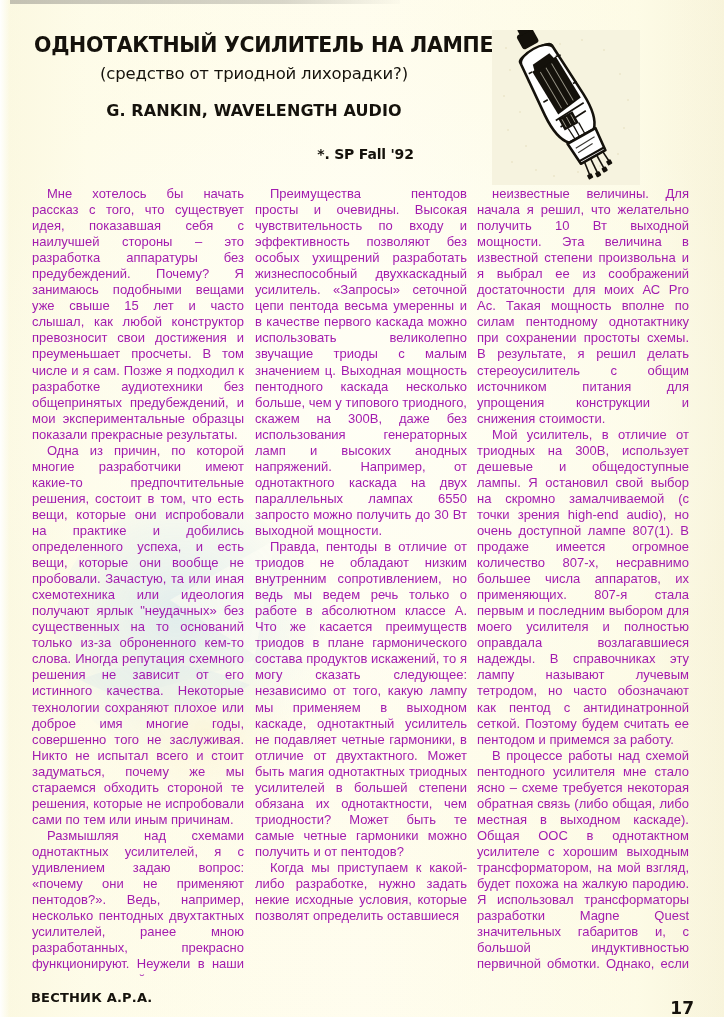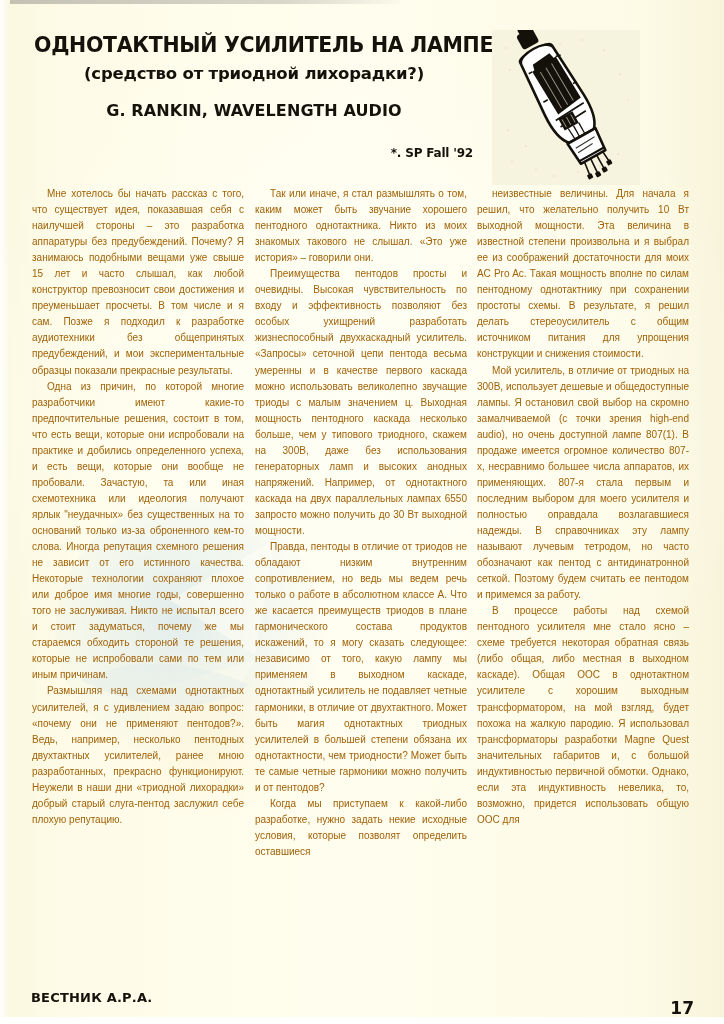--- a/index.html
+++ b/index.html
@@ -76,43 +76,43 @@
   .title-main {
     font-family: "DejaVu Sans", sans-serif;
     font-weight: bold;
     font-size: 20.5px;
     letter-spacing: -0.3px;
     line-height: 1.12;
     white-space: nowrap;
   }
   .title-sub {
     font-family: "DejaVu Sans", sans-serif;
-    font-weight: bold;
+    font-weight: normal;
     font-size: 16.5px;
     letter-spacing: -0.2px;
     margin-top: 7px;
     white-space: nowrap;
   }
   .title-author {
     font-family: "DejaVu Sans", sans-serif;
     font-weight: bold;
     font-size: 16px;
     letter-spacing: 0.1px;
     margin-top: 18px;
     white-space: nowrap;
   }
   .byline {
     position: absolute;
     left: 258px;
     top: 124px;
     width: 215px;
-    text-align: right;
-    font-family: "DejaVu Sans", sans-serif;
-    font-weight: bold;
-    font-size: 12px;
+    text-align: center;
+    font-family: "DejaVu Sans", sans-serif;
+    font-weight: bold;
+    font-size: 14px;
     letter-spacing: -0.2px;
     color: #15120c;
   }
 
   
   .tube-figure {
     position: absolute;
     left: 492px;
     top: 8px;
     width: 148px;
@@ -137,23 +137,23 @@
     height: 790px;
     overflow: hidden;
   }
   .col-1 { left: 32px; }
   .col-2 { left: 255px; }
   .col-3 { left: 477px; }
 
   .col p {
     margin: 0;
     font-family: "Liberation Sans", sans-serif;
-    font-size: 10px;
+    font-size: 13px;
     line-height: 16.05px;
-    color: #a16207;
+    color: #a21caf;
     text-align: justify;
     text-indent: 15px;
     -webkit-hyphens: none;
     hyphens: none;
   }
 
   
   .footer {
     position: absolute;
     left: 0;
@@ -339,21 +339,20 @@
 
   <div class="columns">
 
     <div class="col col-1">
       <p>Мне хотелось бы начать рассказ с того, что существует идея, показавшая себя с наилучшей стороны – это разработка аппаратуры без предубеждений. Почему? Я занимаюсь подобными вещами уже свыше 15 лет и часто слышал, как любой конструктор превозносит свои достижения и преуменьшает просчеты. В том числе и я сам. Позже я подходил к разработке аудиотехники без общепринятых предубеждений, и мои экспериментальные образцы показали прекрасные результаты.</p>
       <p>Одна из причин, по которой многие разработчики имеют какие-то предпочтительные решения, состоит в том, что есть вещи, которые они испробовали на практике и добились определенного успеха, и есть вещи, которые они вообще не пробовали. Зачастую, та или иная схемотехника или идеология получают ярлык "неудачных» без существенных на то оснований только из-за оброненного кем-то слова. Иногда репутация схемного решения не зависит от его истинного качества. Некоторые технологии сохраняют плохое или доброе имя многие годы, совершенно того не заслуживая. Никто не испытал всего и стоит задуматься, почему же мы стараемся обходить стороной те решения, которые не испробовали сами по тем или иным причинам.</p>
       <p>Размышляя над схемами однотактных усилителей, я с удивлением задаю вопрос: «почему они не применяют пентодов?». Ведь, например, несколько пентодных двухтактных усилителей, ранее мною разработанных, прекрасно функционируют. Неужели в наши дни «триодной лихорадки» добрый старый слуга-пентод заслужил себе плохую репутацию.</p>
     </div>
 
     <div class="col col-2">
-      <p>Так или иначе, я стал размышлять о том, каким может быть звучание хорошего пентодного однотактника. Никто из моих знакомых такового не слышал. «Это уже история» – говорили они.</p>
       <p>Преимущества пентодов просты и очевидны. Высокая чувствительность по входу и эффективность позволяют без особых ухищрений разработать жизнеспособный двухкаскадный усилитель. «Запросы» сеточной цепи пентода весьма умеренны и в качестве первого каскада можно использовать великолепно звучащие триоды с малым значением ц. Выходная мощность пентодного каскада несколько больше, чем у типового триодного, скажем на 300В, даже без использования генераторных ламп и высоких анодных напряжений. Например, от однотактного каскада на двух параллельных лампах 6550 запросто можно получить до 30 Вт выходной мощности.</p>
       <p>Правда, пентоды в отличие от триодов не обладают низким внутренним сопротивлением, но ведь мы ведем речь только о работе в абсолютном классе А. Что же касается преимуществ триодов в плане гармонического состава продуктов искажений, то я могу сказать следующее: независимо от того, какую лампу мы применяем в выходном каскаде, однотактный усилитель не подавляет четные гармоники, в отличие от двухтактного. Может быть магия однотактных триодных усилителей в большей степени обязана их однотактности, чем триодности? Может быть те самые четные гармоники можно получить и от пентодов?</p>
       <p>Когда мы приступаем к какой-либо разработке, нужно задать некие исходные условия, которые позволят определить оставшиеся</p>
     </div>
 
     <div class="col col-3">
       <p>неизвестные величины. Для начала я решил, что желательно получить 10 Вт выходной мощности. Эта величина в известной степени произвольна и я выбрал ее из соображений достаточности для моих АС Pro Ac. Такая мощность вполне по силам пентодному однотактнику при сохранении простоты схемы. В результате, я решил делать стереоусилитель с общим источником питания для упрощения конструкции и снижения стоимости.</p>
       <p>Мой усилитель, в отличие от триодных на 300В, использует дешевые и общедоступные лампы. Я остановил свой выбор на скромно замалчиваемой (с точки зрения high-end audio), но очень доступной лампе 807(1). В продаже имеется огромное количество 807-х, несравнимо большее числа аппаратов, их применяющих. 807-я стала первым и последним выбором для моего усилителя и полностью оправдала возлагавшиеся надежды. В справочниках эту лампу называют лучевым тетродом, но часто обозначают как пентод с антидинатронной сеткой. Поэтому будем считать ее пентодом и примемся за работу.</p>
       <p>В процессе работы над схемой пентодного усилителя мне стало ясно – схеме требуется некоторая обратная связь (либо общая, либо местная в выходном каскаде). Общая ООС в однотактном усилителе с хорошим выходным трансформатором, на мой взгляд, будет похожа на жалкую пародию. Я использовал трансформаторы разработки Magne Quest значительных габаритов и, с большой индуктивностью первичной обмотки. Однако, если эта индуктивность невелика, то, возможно, придется использовать общую ООС для</p>
     </div>

